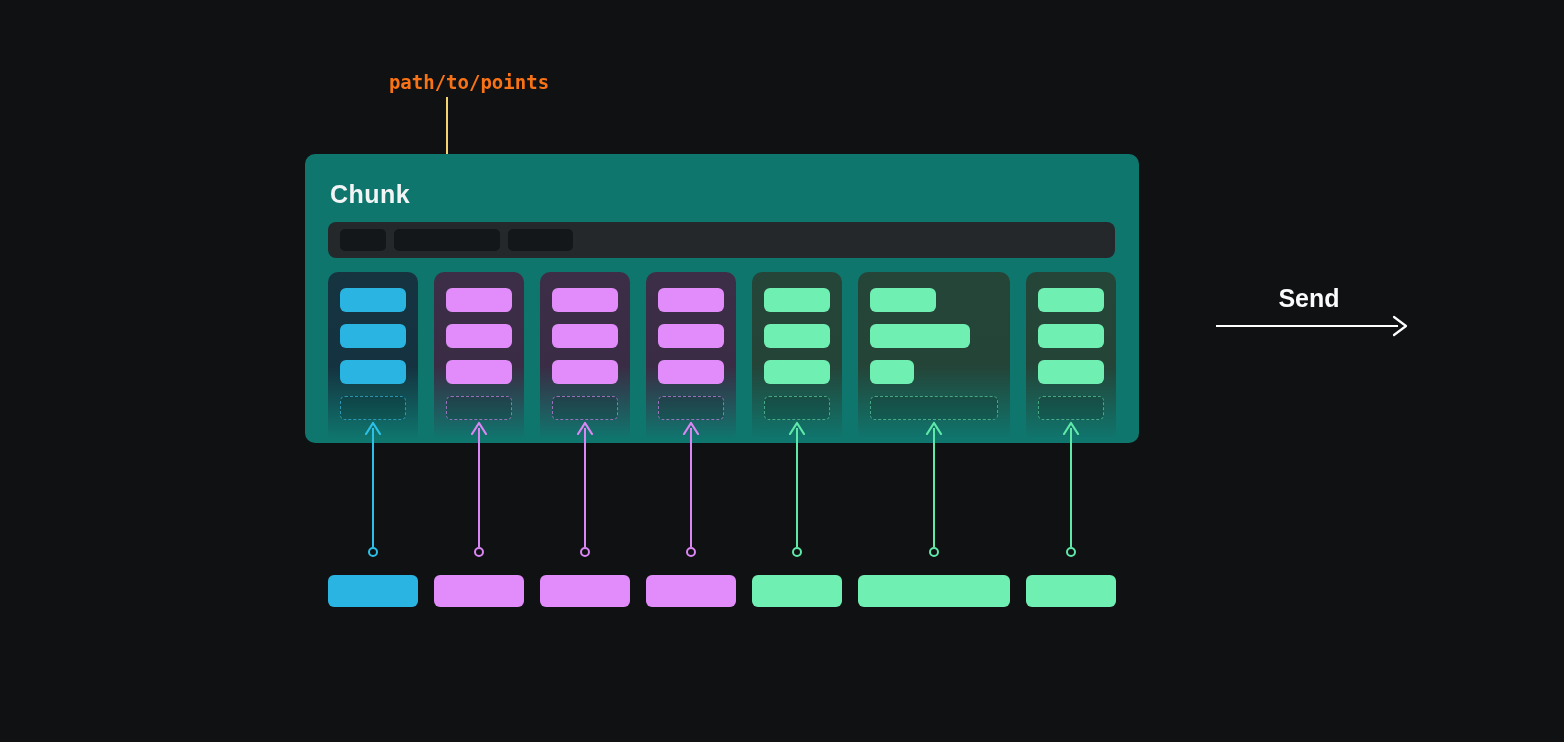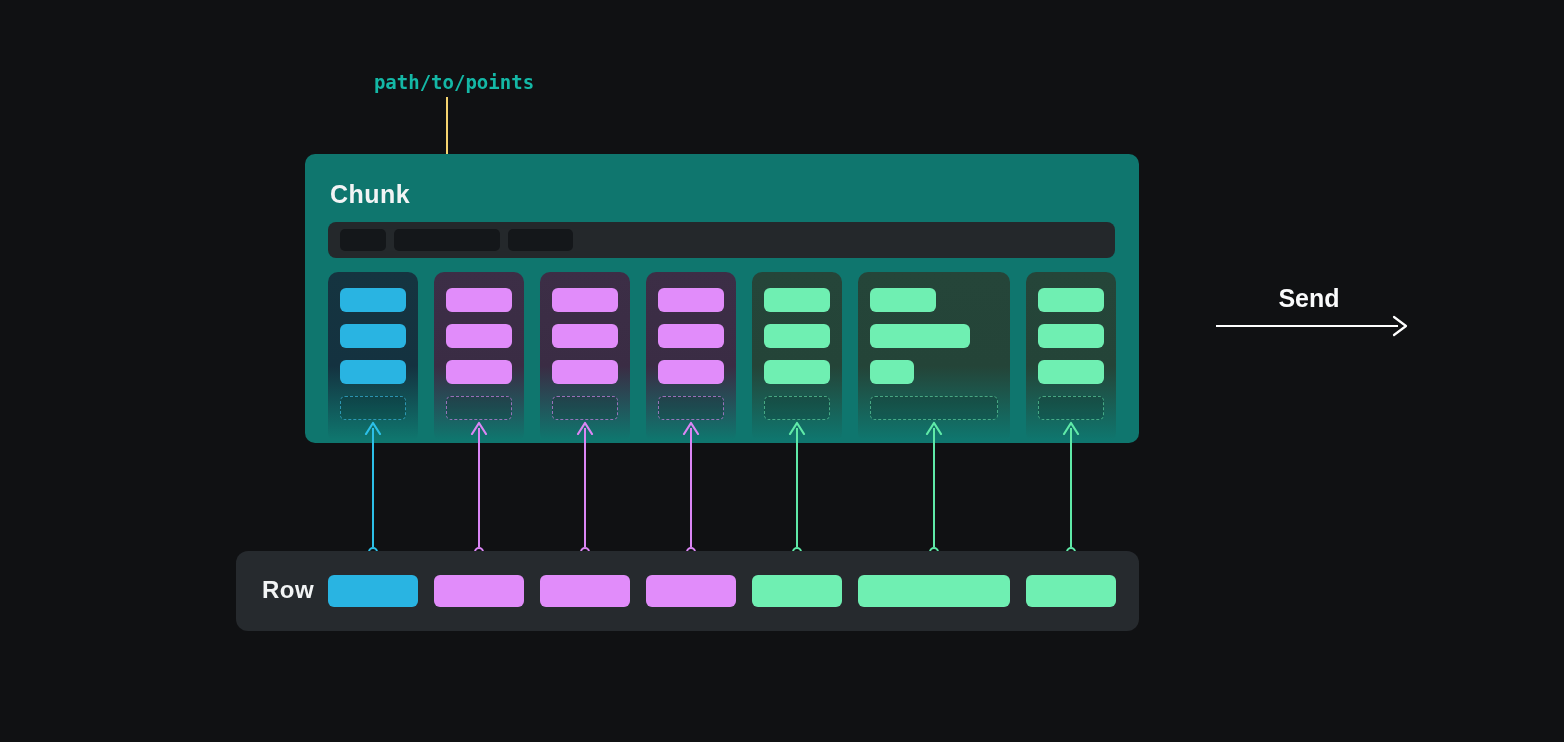--- a/index.html
+++ b/index.html
@@ -5,23 +5,23 @@
   html,body{margin:0;padding:0;background:#101113;}
   #stage{
     position:relative;width:1564px;height:742px;overflow:hidden;
     background:#101113;
     font-family:"Liberation Sans", sans-serif;
   }
   .abs{position:absolute;}
 
   
   #path-label{
-    left:454px;top:71px;transform:translateX(-50%);
+    left:469px;top:71px;transform:translateX(-50%);
     font-family:"DejaVu Sans Mono", monospace;
-    font-size:19px;font-weight:700;color:#14b8a6;white-space:nowrap;text-align:center;
+    font-size:19px;font-weight:700;color:#f97316;white-space:nowrap;text-align:center;
   }
   .stem-v{width:2px;}
   .stem-h{height:2px;}
 
   
   #chunk-panel{
     left:305px;top:154px;width:834px;height:289px;
     background:#0f766e;border-radius:10px;
   }
   #chunk-title{
@@ -186,23 +186,20 @@
       <svg width="18" height="14" class="abs head-glyph flow-head" style="left: 925px;">
         <path d="M2 13 L9 2 L16 13" fill="none" stroke="#5fe9a8" stroke-width="2.2" stroke-linecap="round" stroke-linejoin="round"></path>
       </svg>
       <div class="abs flow-stem arrow-green" style="left: 1070px;"></div>
       <div class="abs flow-circle arrow-green" style="left: 1066px;"></div>
       <svg width="18" height="14" class="abs head-glyph flow-head" style="left: 1062px;">
         <path d="M2 13 L9 2 L16 13" fill="none" stroke="#5fe9a8" stroke-width="2.2" stroke-linecap="round" stroke-linejoin="round"></path>
       </svg>
     </div>
 
-  <div id="row-panel" class="abs">
-    <div id="row-label" class="abs">Row</div>
-  </div>
   <div id="row-blocks-host">
       <div class="abs row-block group-cyan" style="left: 328px; width: 90px;"></div>
       <div class="abs row-block group-violet" style="left: 434px; width: 90px;"></div>
       <div class="abs row-block group-violet" style="left: 540px; width: 90px;"></div>
       <div class="abs row-block group-violet" style="left: 646px; width: 90px;"></div>
       <div class="abs row-block group-green" style="left: 752px; width: 90px;"></div>
       <div class="abs row-block group-green" style="left: 858px; width: 152px;"></div>
       <div class="abs row-block group-green" style="left: 1026px; width: 90px;"></div>
     </div>
 

